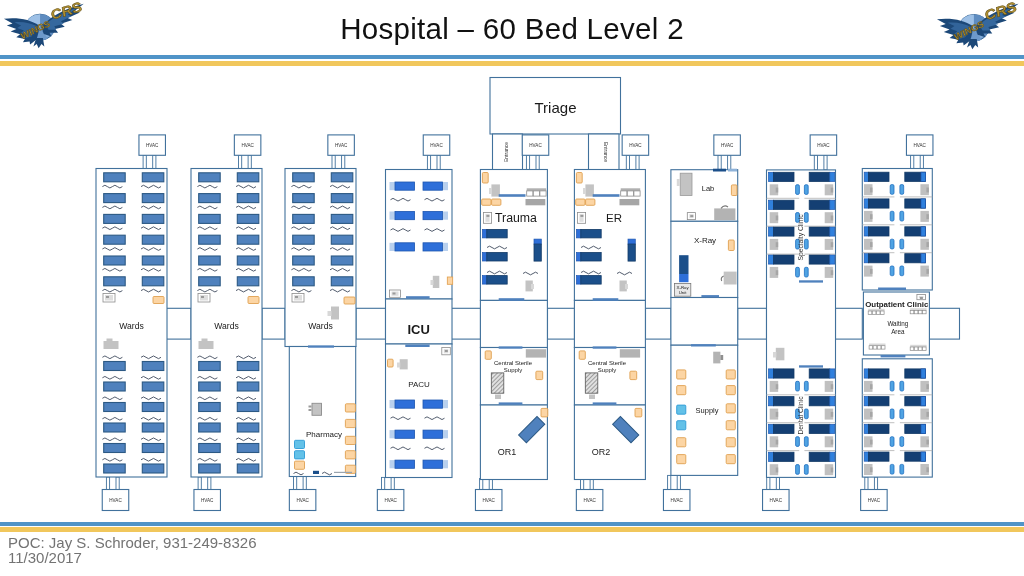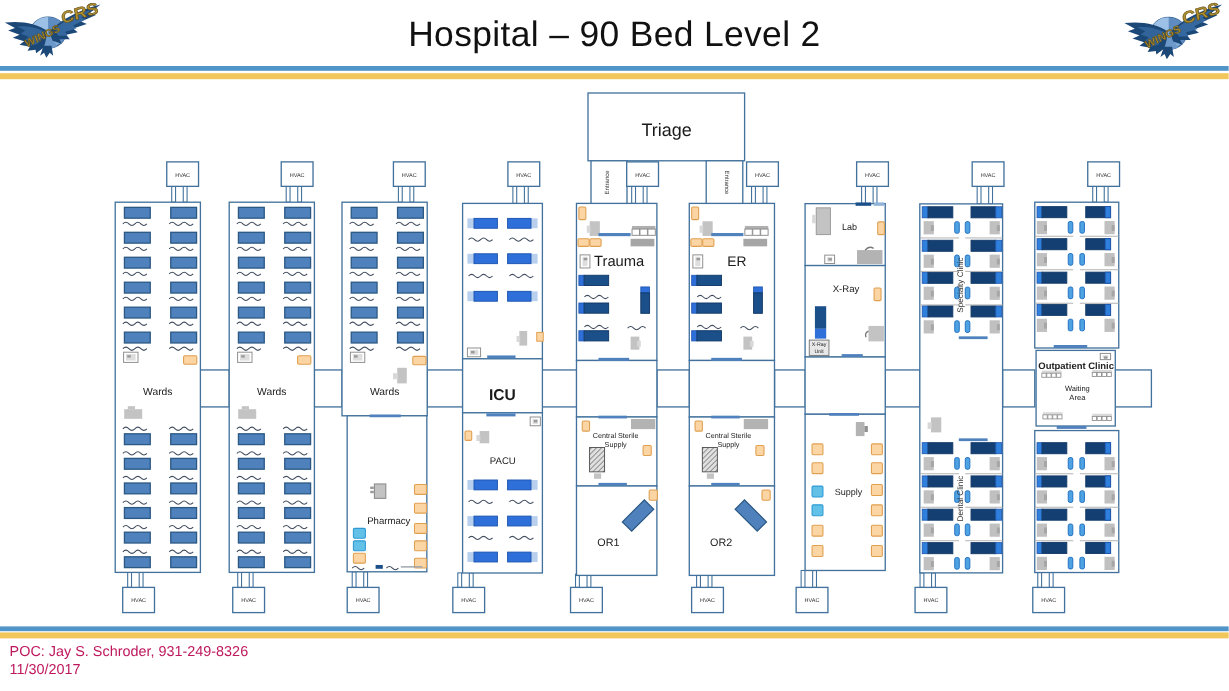--- a/index.html
+++ b/index.html
@@ -1,23 +1,23 @@
 <!DOCTYPE html>
 <html><head><meta charset="utf-8"><style>
 html,body{margin:0;padding:0;width:1024px;height:576px;background:#fff;overflow:hidden;}
 body{font-family:"Liberation Sans",sans-serif;position:relative;}
 .title{position:absolute;top:12px;left:0;width:1024px;text-align:center;font-size:29.5px;color:#111;letter-spacing:0.3px;}
 .blue1{position:absolute;left:0;width:1024px;top:54.5px;height:4.8px;background:#5094c8;}
 .gold1{position:absolute;left:0;width:1024px;top:61px;height:5px;background:#f1c75c;}
 .blue2{position:absolute;left:0;width:1024px;top:521.5px;height:4.8px;background:#5094c8;}
 .gold2{position:absolute;left:0;width:1024px;top:527.2px;height:4.5px;background:#f1c75c;}
-.poc{position:absolute;left:8px;top:536px;font-size:12px;color:#be185d;line-height:14.5px;}
+.poc{position:absolute;left:8px;top:536px;font-size:15px;color:#737373;line-height:14.5px;}
 svg{position:absolute;left:0;top:0;}
 </style></head><body>
-<div class="title">Hospital – 90 Bed Level 2</div>
+<div class="title">Hospital – 60 Bed Level 2</div>
 <div class="blue1"></div>
 <div class="gold1"></div>
 <div class="blue2"></div>
 <div class="gold2"></div>
 <div class="poc">POC: Jay S. Schroder, 931-249-8326<br>11/30/2017</div>
 <svg width="1024" height="576" viewBox="0 0 1024 576" font-family="Liberation Sans, sans-serif">
 <defs>
 <pattern id="hatch" width="3" height="3" patternUnits="userSpaceOnUse" patternTransform="rotate(45)">
 <rect width="3" height="3" fill="#e0e0e0"></rect>
         <line x1="0" y1="0" x2="0" y2="3" stroke="#666" stroke-width="1.1"></line>

